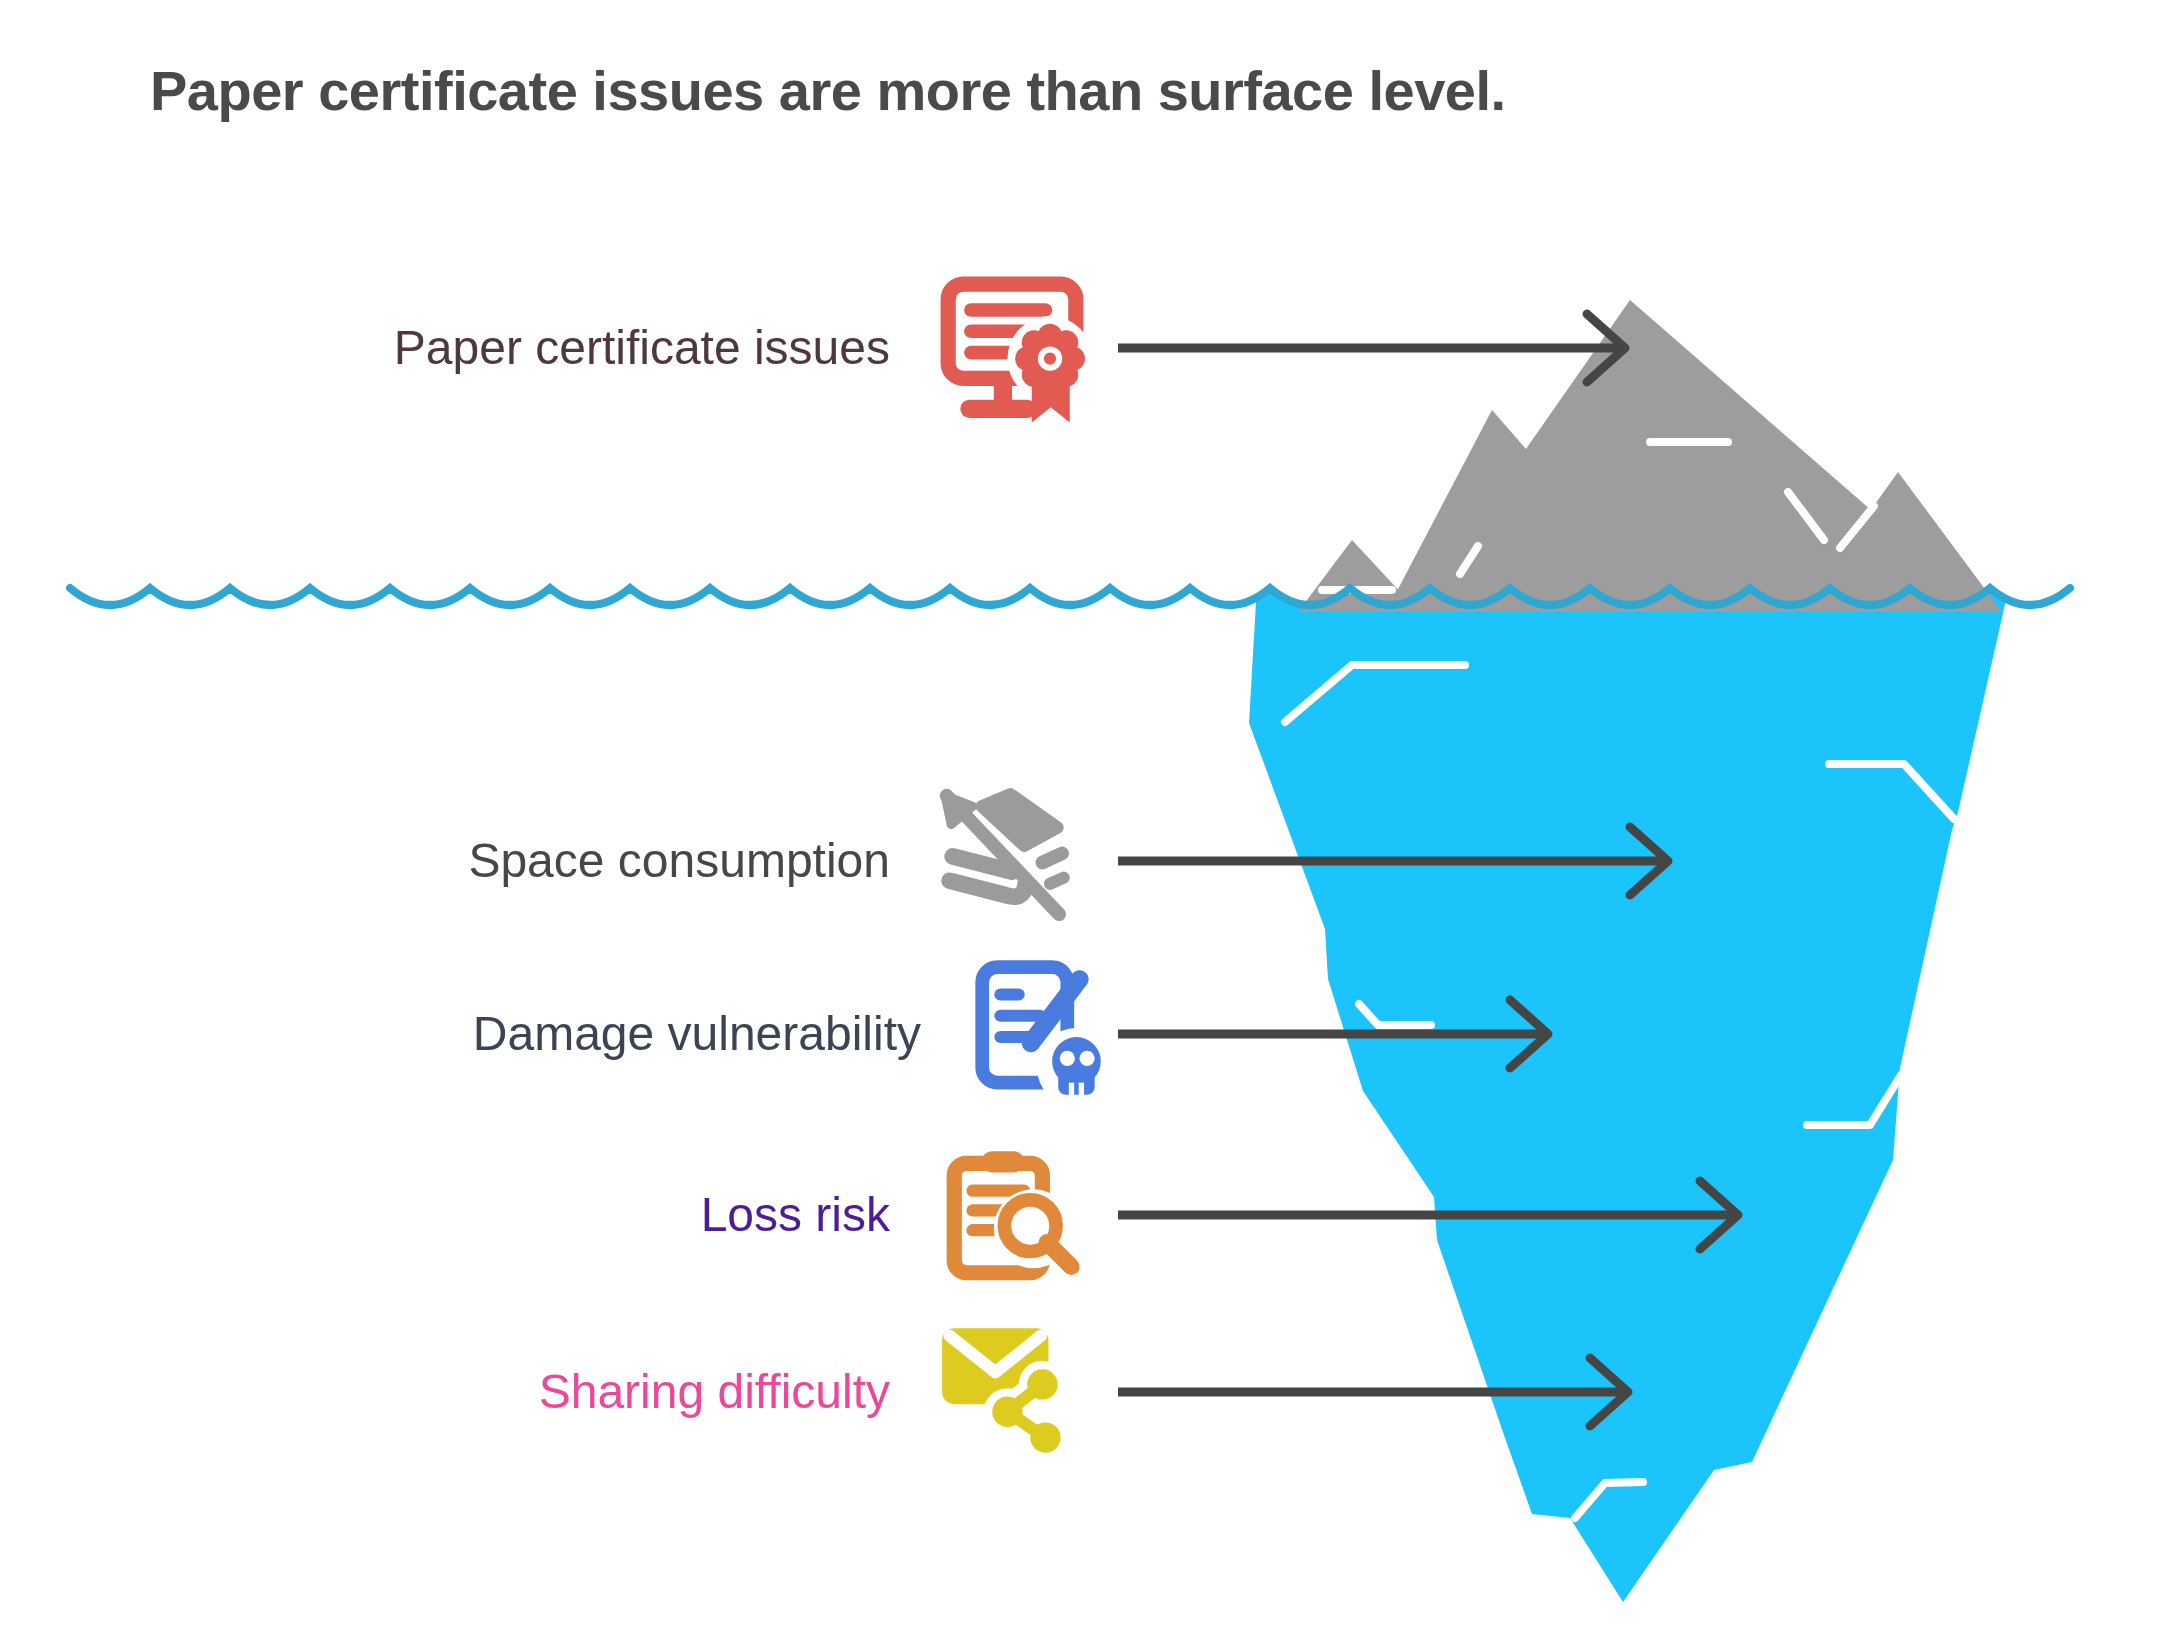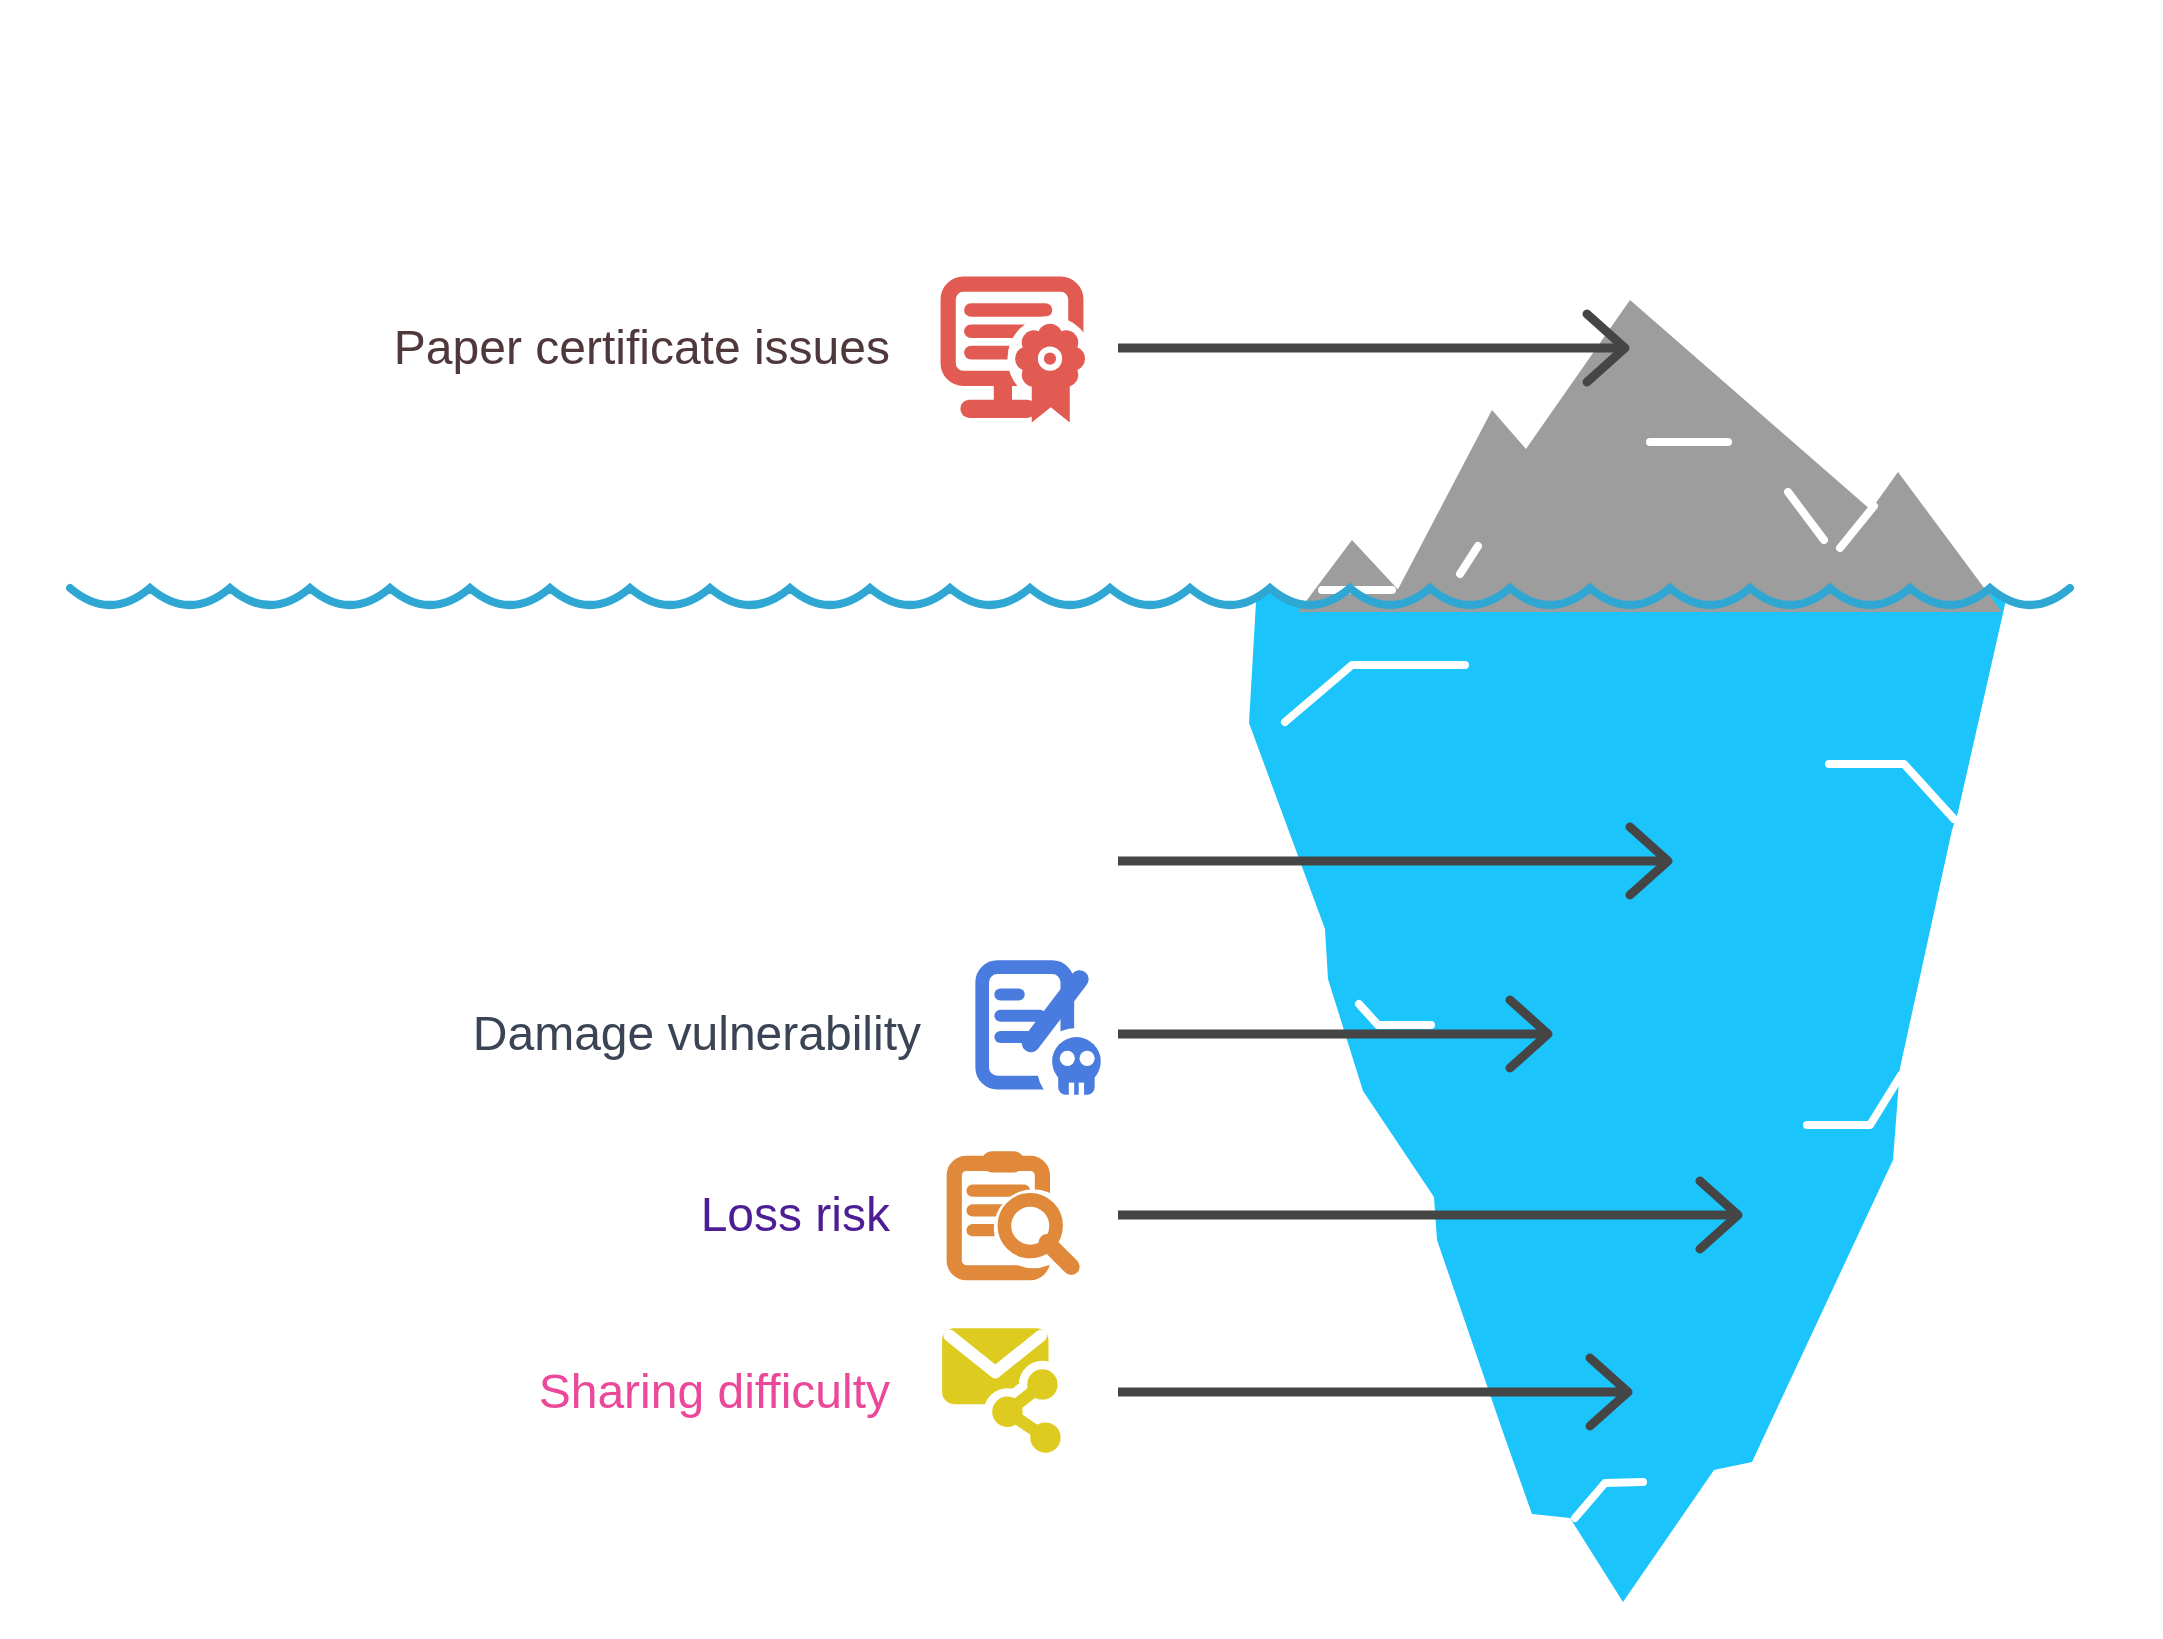--- a/index.html
+++ b/index.html
@@ -77,20 +77,21 @@
     <g class="arrow" style="stroke: rgb(69, 69, 69);">
       <path d="M1118,1215 L1738,1215"></path>
         <path class="head" d="M1700,1181 L1738,1215 L1700,1249"></path>
     </g>
     <g class="arrow" style="stroke: rgb(69, 69, 69);">
       <path d="M1118,1392 L1628,1392"></path>
         <path class="head" d="M1590,1358 L1628,1392 L1590,1426"></path>
     </g>
   </svg>
 
+  <div class="page-title" style="color: rgb(74, 74, 74);">Paper certificate issues are more than surface level.</div>
 
   <div class="row r1">
     <span class="label" style="color: rgb(79, 56, 60);">Paper certificate issues</span>
     <svg class="icon" viewBox="0 0 100 100" width="152" height="152" style="color: rgb(226, 91, 82);">
       <g fill="currentColor">
         <rect x="8" y="8" width="84" height="62" rx="10" fill="none" stroke="currentColor" stroke-width="10"></rect>
         <g stroke="currentColor" stroke-width="9" stroke-linecap="round">
           <line x1="23" y1="25" x2="72" y2="25"></line>
           <line x1="23" y1="39" x2="62" y2="39"></line>
           <line x1="23" y1="53" x2="50" y2="53"></line>
@@ -107,20 +108,36 @@
           <circle cx="64.4" cy="46.4" r="8"></circle>
         <circle cx="75" cy="42" r="8"></circle>
           <circle cx="85.6" cy="46.4" r="8"></circle>
         <circle cx="75" cy="57" r="14"></circle>
         <circle cx="75" cy="57" r="8" fill="#fff"></circle>
         <circle cx="75" cy="57" r="4"></circle>
       </g>
     </svg>
   </div>
 
+  <div class="row r2">
+    <span class="label" style="color: rgb(71, 71, 71);">Space consumption</span>
+    <svg class="icon" viewBox="0 0 100 100" width="152" height="152" style="color: rgb(155, 155, 155);">
+      <g fill="currentColor" stroke="currentColor" stroke-linejoin="round">
+        <path d="M30,14 L49,6 L80,28 L58,40 Z" stroke-width="8"></path>
+        <path d="M6,7 L24,14 L10,26 Z" stroke-width="6"></path>
+        <g fill="none" stroke-linecap="round">
+          <path d="M7,7 L81,85" stroke-width="9"></path>
+          <path d="M11,47 L50,57" stroke-width="11"></path>
+          <path d="M9,63 L44,72 Q58,77 59,65" stroke-width="11"></path>
+          <path d="M70,51 L83,45" stroke-width="9"></path>
+          <path d="M75,65 L84,61" stroke-width="8"></path>
+        </g>
+      </g>
+    </svg>
+  </div>
 
   <div class="row r3">
     <span class="label" style="color: rgb(58, 68, 84);">Damage vulnerability</span>
     <svg class="icon" viewBox="0 0 100 100" width="152" height="152" style="color: rgb(74, 124, 224);">
       <g fill="currentColor">
         <rect x="10" y="6" width="56" height="76" rx="10" fill="none" stroke="currentColor" stroke-width="9"></rect>
         <g stroke="currentColor" stroke-width="8" stroke-linecap="round">
           <line x1="22" y1="24" x2="34" y2="24"></line>
           <line x1="22" y1="38" x2="48" y2="38"></line>
           <line x1="22" y1="52" x2="46" y2="52"></line>

